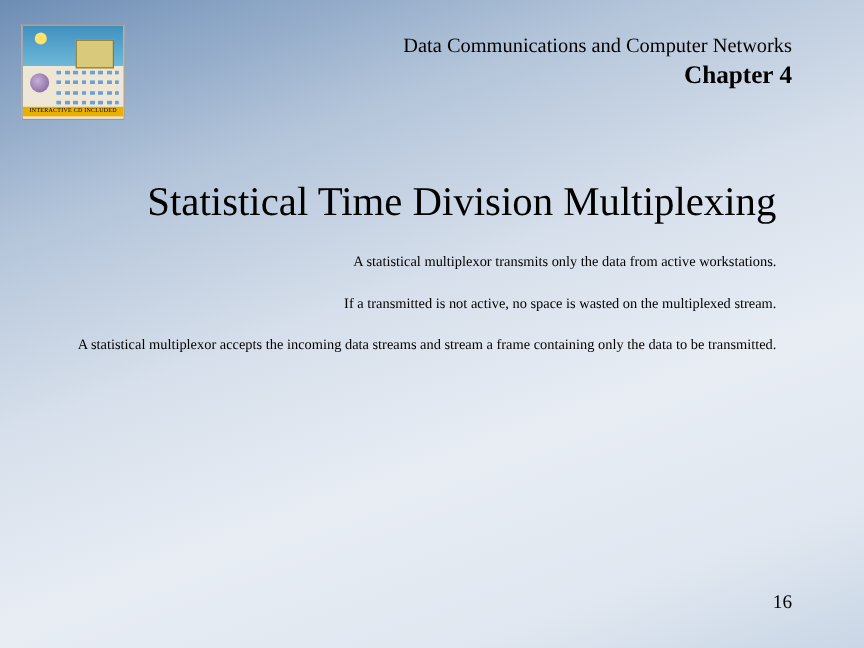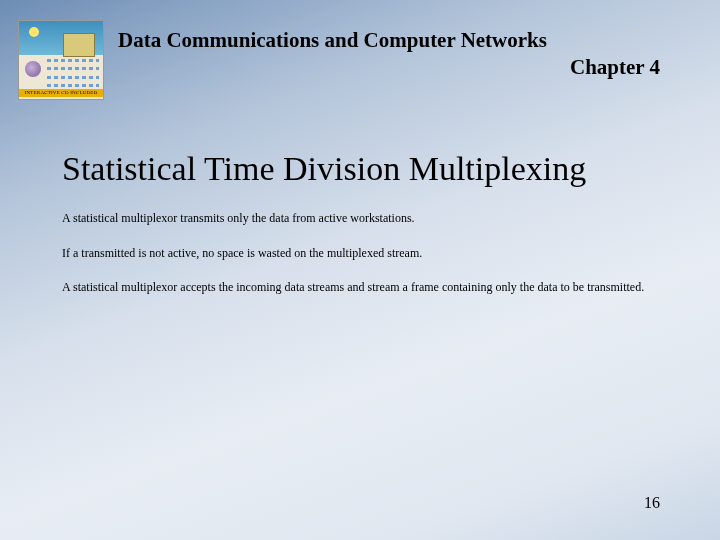--- a/index.html
+++ b/index.html
@@ -92,36 +92,37 @@
     text-align: center;
     line-height: 8px;
     letter-spacing: 0.2px;
   }
   .titleblock {
     flex: 1;
     padding-right: 60px;
     padding-left: 14px;
   }
   .course-title {
-    font-weight: bold;
-    font-size: 21px;
-    text-align: left;
+    font-weight: normal;
+    font-size: 17px;
+    text-align: right;
     margin-top: 8px;
   }
   .chapter {
     font-weight: bold;
     font-size: 21px;
     text-align: right;
     margin-top: 2px;
   }
   .content {
     position: absolute;
     top: 150px;
     left: 62px;
     right: 73px;
+    text-align: right;
   }
   .heading {
     font-size: 34px;
     font-weight: normal;
     margin-bottom: 22px;
     border-bottom: 1px solid rgba(0,0,0,0.0);
   }
   .para {
     font-size: 12px;
     line-height: 1.22;

